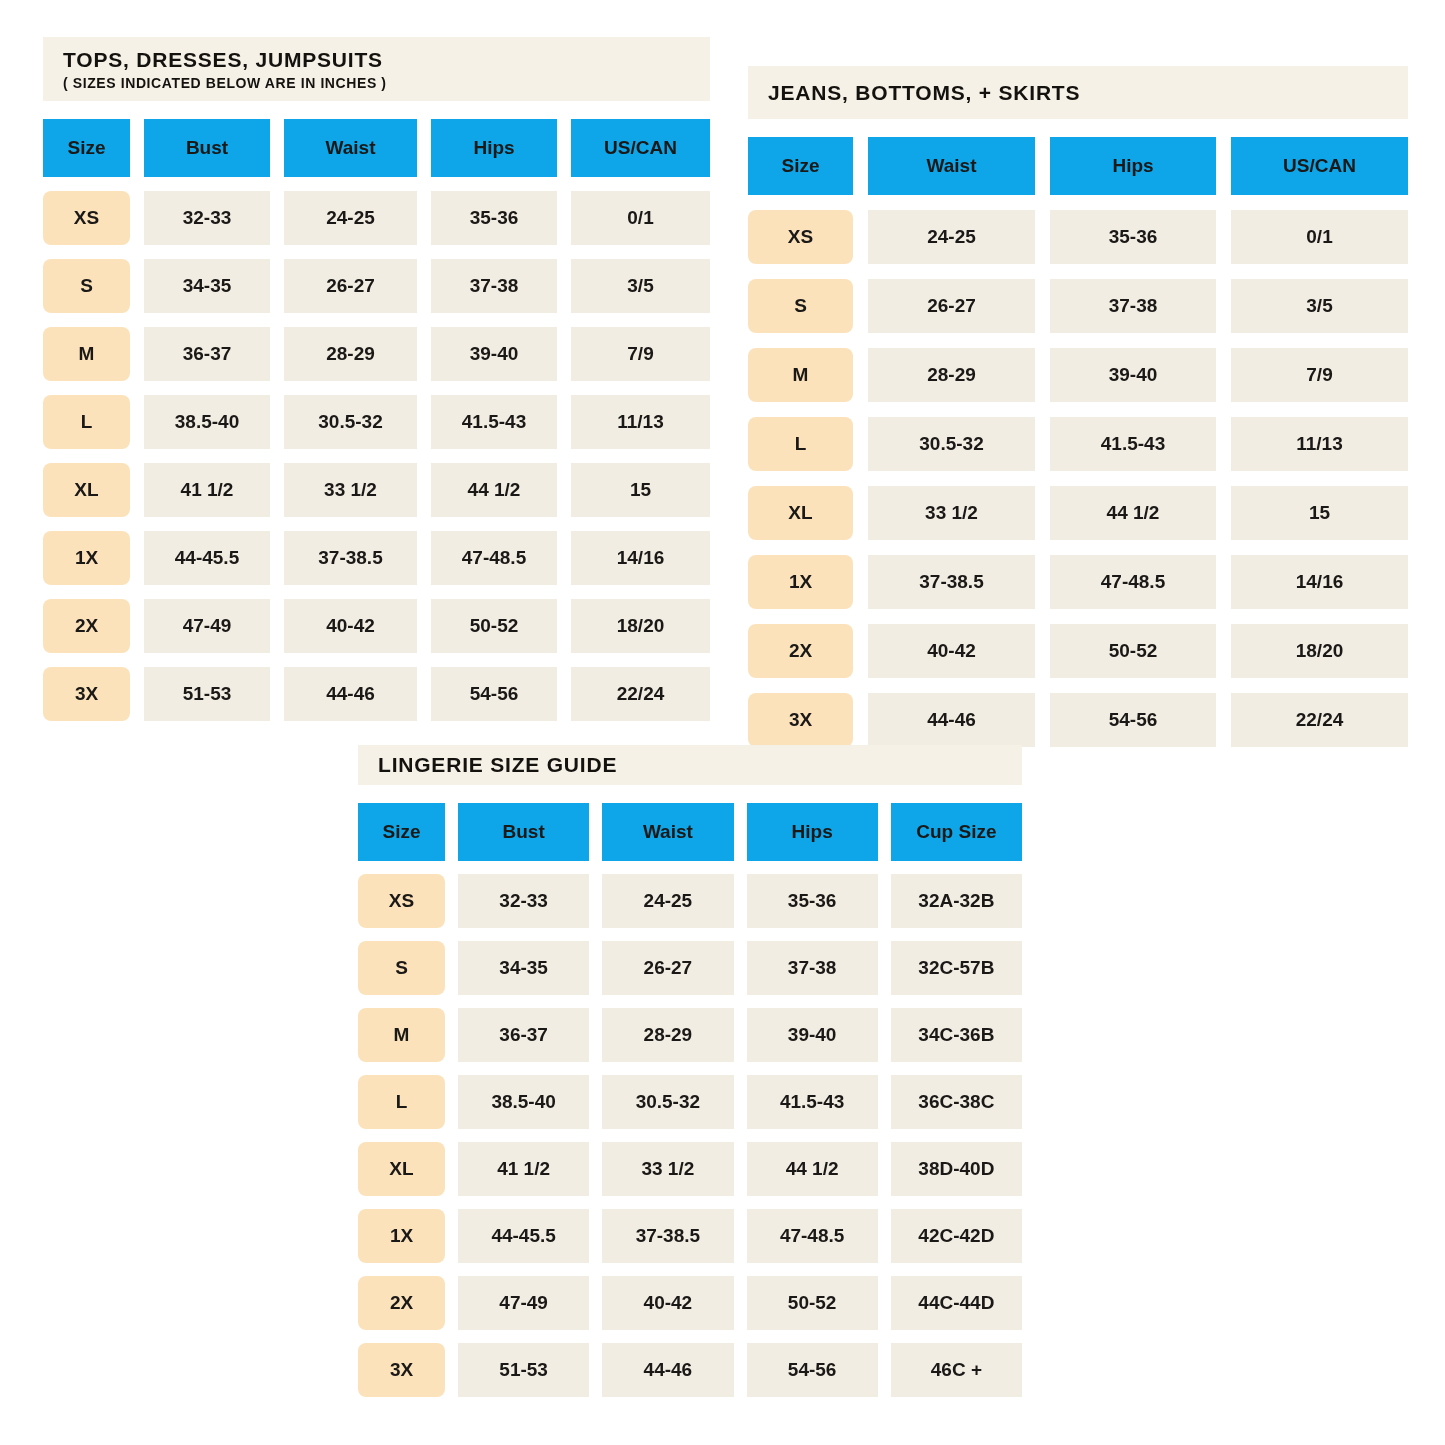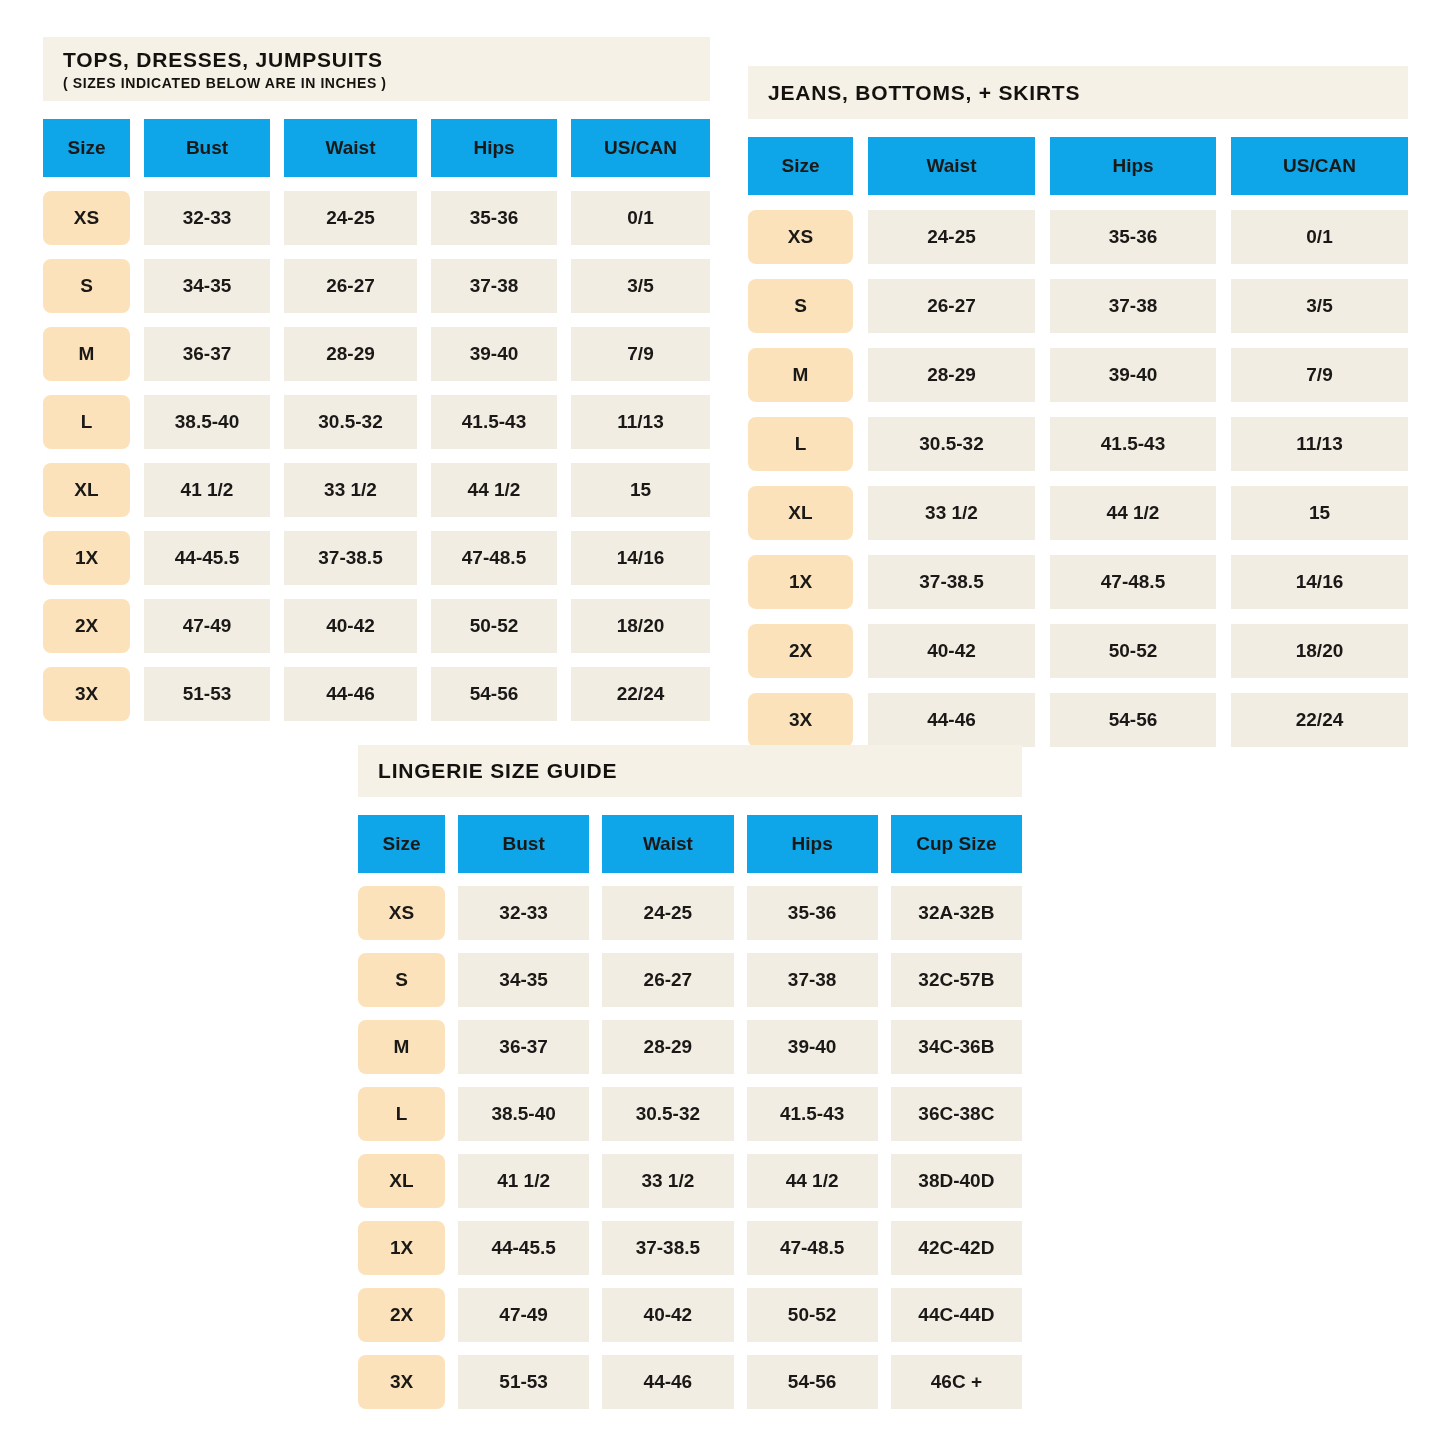--- a/index.html
+++ b/index.html
@@ -21,21 +21,21 @@
   .banner {
     background: #f6f1e6;
     display: flex;
     flex-direction: column;
     justify-content: center;
     padding-left: 20px;
     padding-right: 24px;
   }
   .block-tops .banner     { height: 64px; }
   .block-jeans .banner    { height: 53px; }
-  .block-lingerie .banner { height: 52px; }
+  .block-lingerie .banner { height: 40px; }
 
   .banner-title {
     font-size: 21px;
     font-weight: 800;
     letter-spacing: 0.8px;
     color: #14120f;
     white-space: nowrap;
   }
   .banner-subtitle {
     font-size: 14px;

